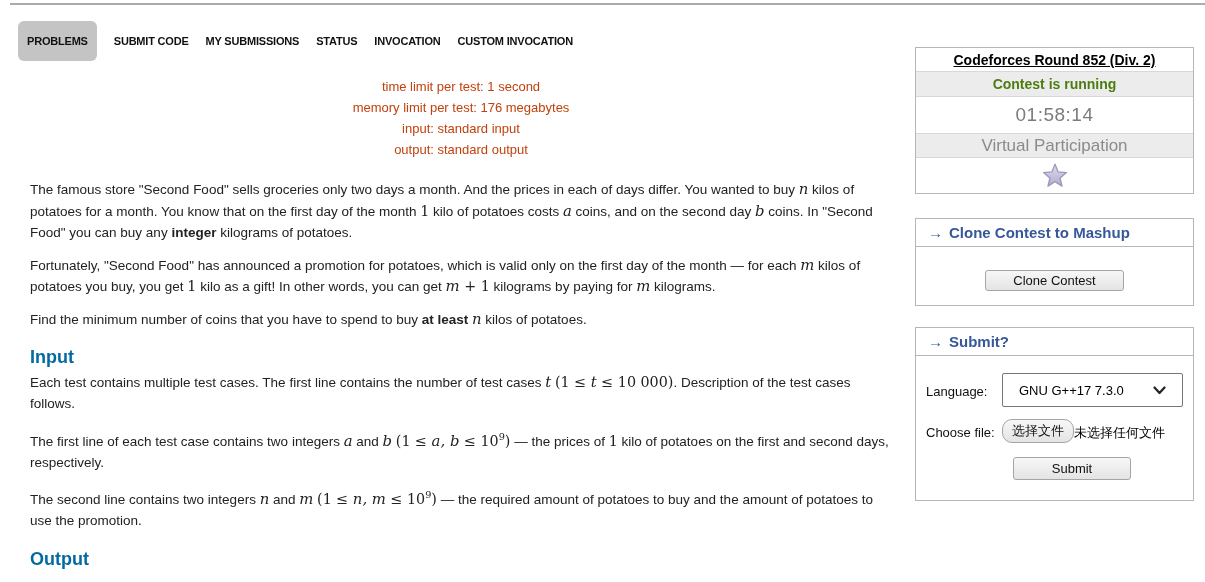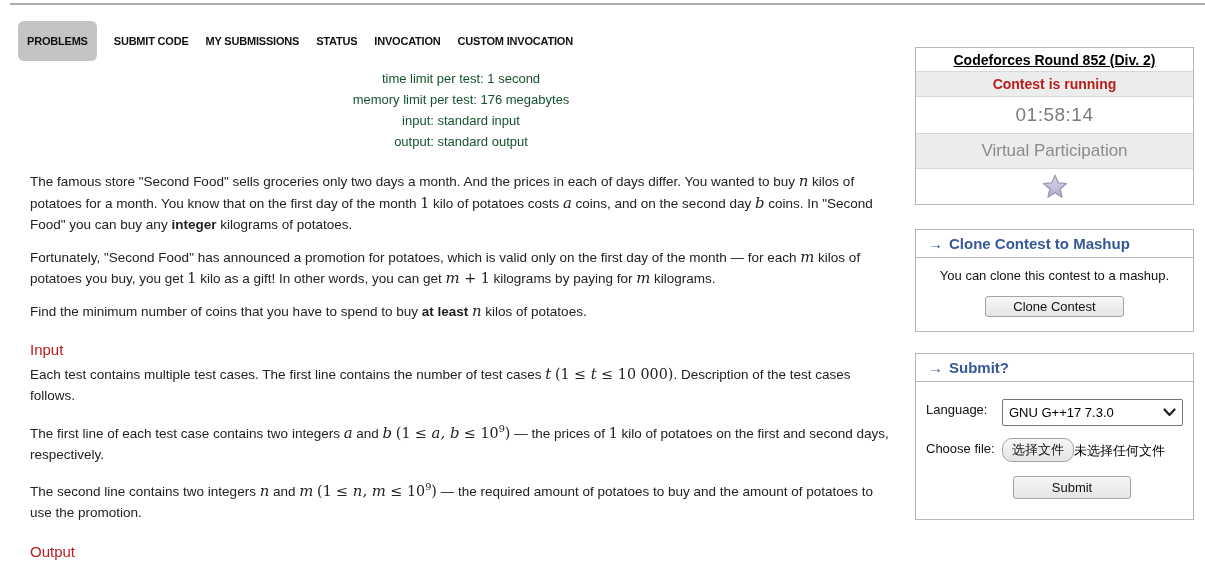--- a/index.html
+++ b/index.html
@@ -10,60 +10,60 @@
 
   
   .tabs { position:absolute; top:21px; left:18px; display:flex; align-items:center; gap:17px;
     font-size:11px; font-weight:bold; color:#111; letter-spacing:-0.2px; }
   .tab { padding:3px 0; cursor:pointer; white-space:nowrap; }
   .tab.active { background:#c4c4c4; border-radius:6px; padding:14px 9px; }
 
   
   .main { position:absolute; left:30px; top:60px; width:862px; }
   .problem-title { text-align:center; font-size:21px; line-height:26px; color:#000; margin-top:2px; }
-  .limits { text-align:center; font-size:13px; line-height:21px; margin-top:8px; color:#14532d; }
+  .limits { text-align:center; font-size:13px; line-height:21px; margin-top:16px; color:#c2410c; }
   .statement { margin-top:19px; font-size:13.5px; line-height:21.5px; }
   .para { margin-bottom:11px; }
-  .sec-heading { font-size:15px; font-weight:normal; color:#b91c1c; margin:17px 0 3px; }
+  .sec-heading { font-size:18px; font-weight:bold; color:#0369a1; margin:17px 0 3px; }
   .seg-b { font-weight:bold; }
   .seg-i { font-family:"DejaVu Serif", serif; font-style:italic; font-size:1.1em; }
   .seg-n { font-family:"DejaVu Serif", serif; font-size:1.06em; }
   sup.seg-sup { font-family:"DejaVu Serif", serif; font-size:0.72em; }
 
   
   .sidebar { position:absolute; left:915px; top:47px; width:279px; }
   .box { border:1px solid #b6b6b6; background:#fff; }
   .rowline { border-top:1px solid #d8d8d8; }
   .cb-header { height:23px; display:flex; align-items:center; justify-content:center; }
   .cb-header a { font-size:14px; font-weight:bold; color:#000; text-decoration:underline; cursor:pointer; }
   .cb-status { height:25px; display:flex; align-items:center; justify-content:center;
-    background:#ececec; color:#b91c1c; font-size:14px; font-weight:bold; }
+    background:#ececec; color:#4d7c0f; font-size:14px; font-weight:bold; }
   .cb-timer { height:37px; display:flex; align-items:center; justify-content:center;
     color:#7c7c7c; font-size:19px; letter-spacing:0.5px; }
-  .cb-vp { height:35px; display:flex; align-items:center; justify-content:center;
+  .cb-vp { height:24px; display:flex; align-items:center; justify-content:center;
     background:#ececec; color:#8b8b8b; font-size:17px; }
   .cb-star { height:36px; display:flex; align-items:center; justify-content:center; }
   .star-btn { cursor:pointer; line-height:0; }
 
   .box2 { margin-top:24px; }
   .box3 { margin-top:21px; }
   .box-header { height:28px; display:flex; align-items:center; padding:0 12px;
     border-bottom:1px solid #b6b6b6; color:#365899; font-size:15px; font-weight:bold; gap:6px; }
   .box-body { padding:10px 8px 14px; text-align:center; font-size:13px; color:#111; }
 
   .btn { display:inline-block; background:#f0f0f0; border:1px solid #a5a5a5; border-radius:3px;
     font-size:13px; color:#111; padding:2px 16px; cursor:pointer;
     background:linear-gradient(#f7f7f7,#e4e4e4); }
   .clone-btn { margin-top:13px; padding:2px 27px; }
 
   .form { padding:17px 10px 20px; font-size:13px; }
-  .form-row { display:flex; align-items:flex-start; margin-bottom:12px; }
+  .form-row { display:flex; align-items:center; margin-bottom:12px; }
   .form-label { width:76px; flex:0 0 76px; padding-top:3px; color:#111; }
-  .select { width:185px; height:27px; border:1px solid #767676; border-radius:2px;
-    display:flex; align-items:center; padding:0 6px; cursor:pointer; background:#fff; }
+  .select { width:185px; height:34px; border:1px solid #767676; border-radius:2px;
+    display:flex; align-items:center; padding:0 16px; cursor:pointer; background:#fff; }
   .select-value { flex:1; font-size:13px; color:#000; white-space:nowrap; overflow:hidden; }
   .file-btn { padding:2px 9px; border-radius:10px; }
   .file-status { margin-left:0; padding-top:4px; font-size:13px; color:#000; }
   .submit-row { margin:14px 0 0 87px; }
   .submit-btn { width:118px; text-align:center; padding:3px 0; }
 </style>
 </head>
 <body>
 
 <div class="topline"></div>
@@ -120,21 +120,20 @@
       </span>
     </div>
   </div>
 
   <div class="box box2">
     <div class="box-header">
       <span>→</span>
       <span>Clone Contest to Mashup</span>
     </div>
     <div class="box-body">
-      <div>You can clone this contest to a mashup.</div>
       <button class="btn clone-btn">Clone Contest</button>
     </div>
   </div>
 
   <div class="box box3">
     <div class="box-header">
       <span>→</span>
       <span>Submit?</span>
     </div>
     <div class="form">

